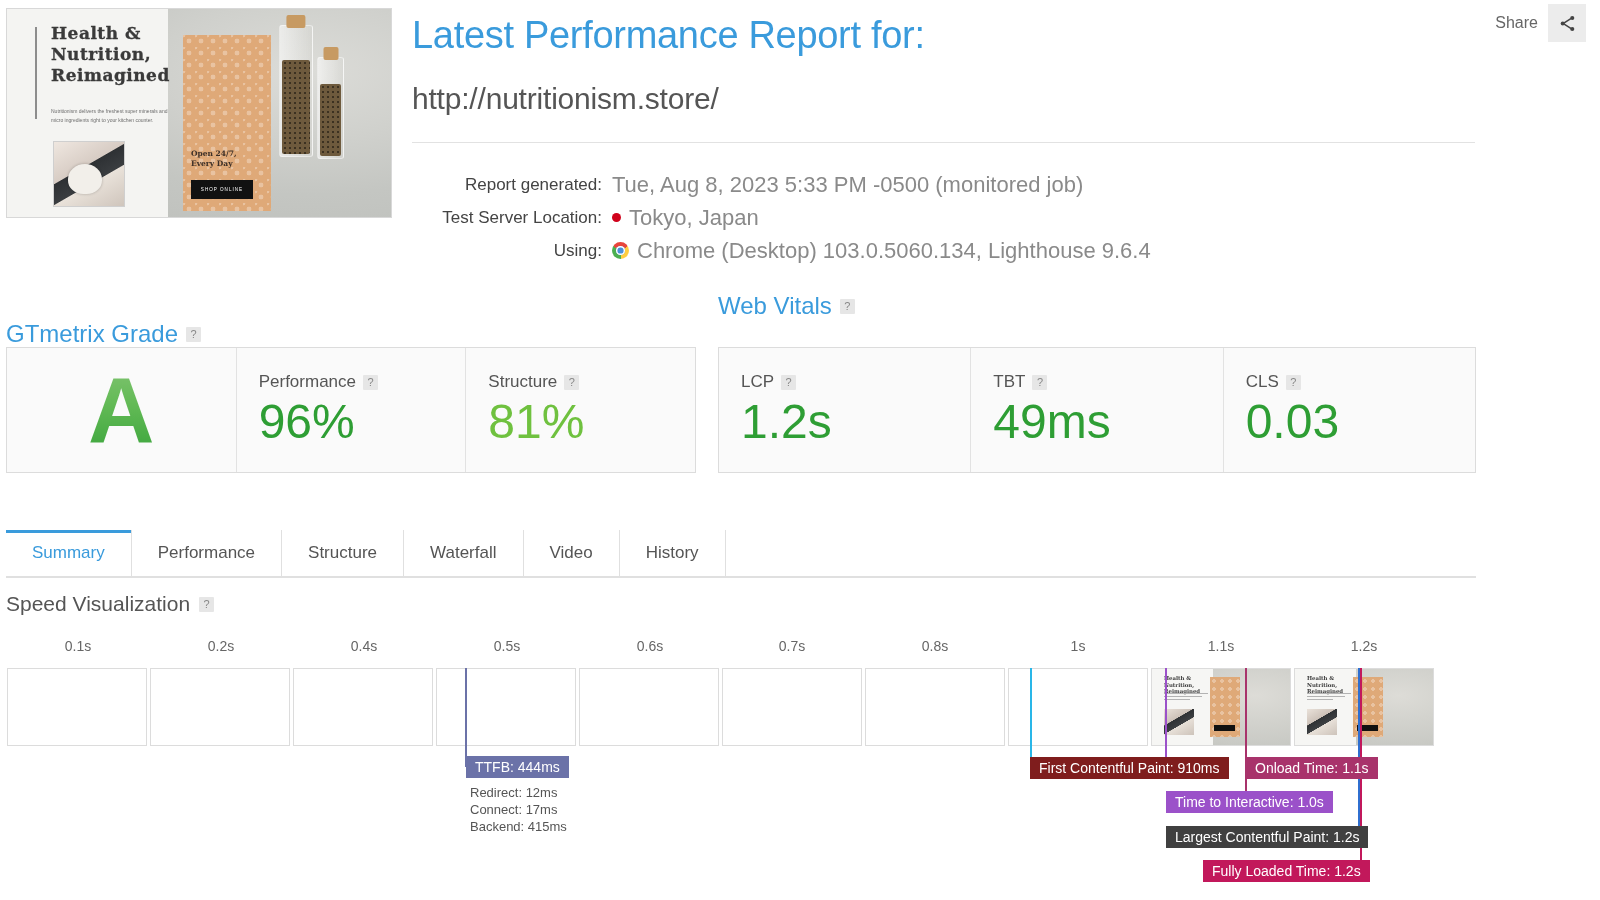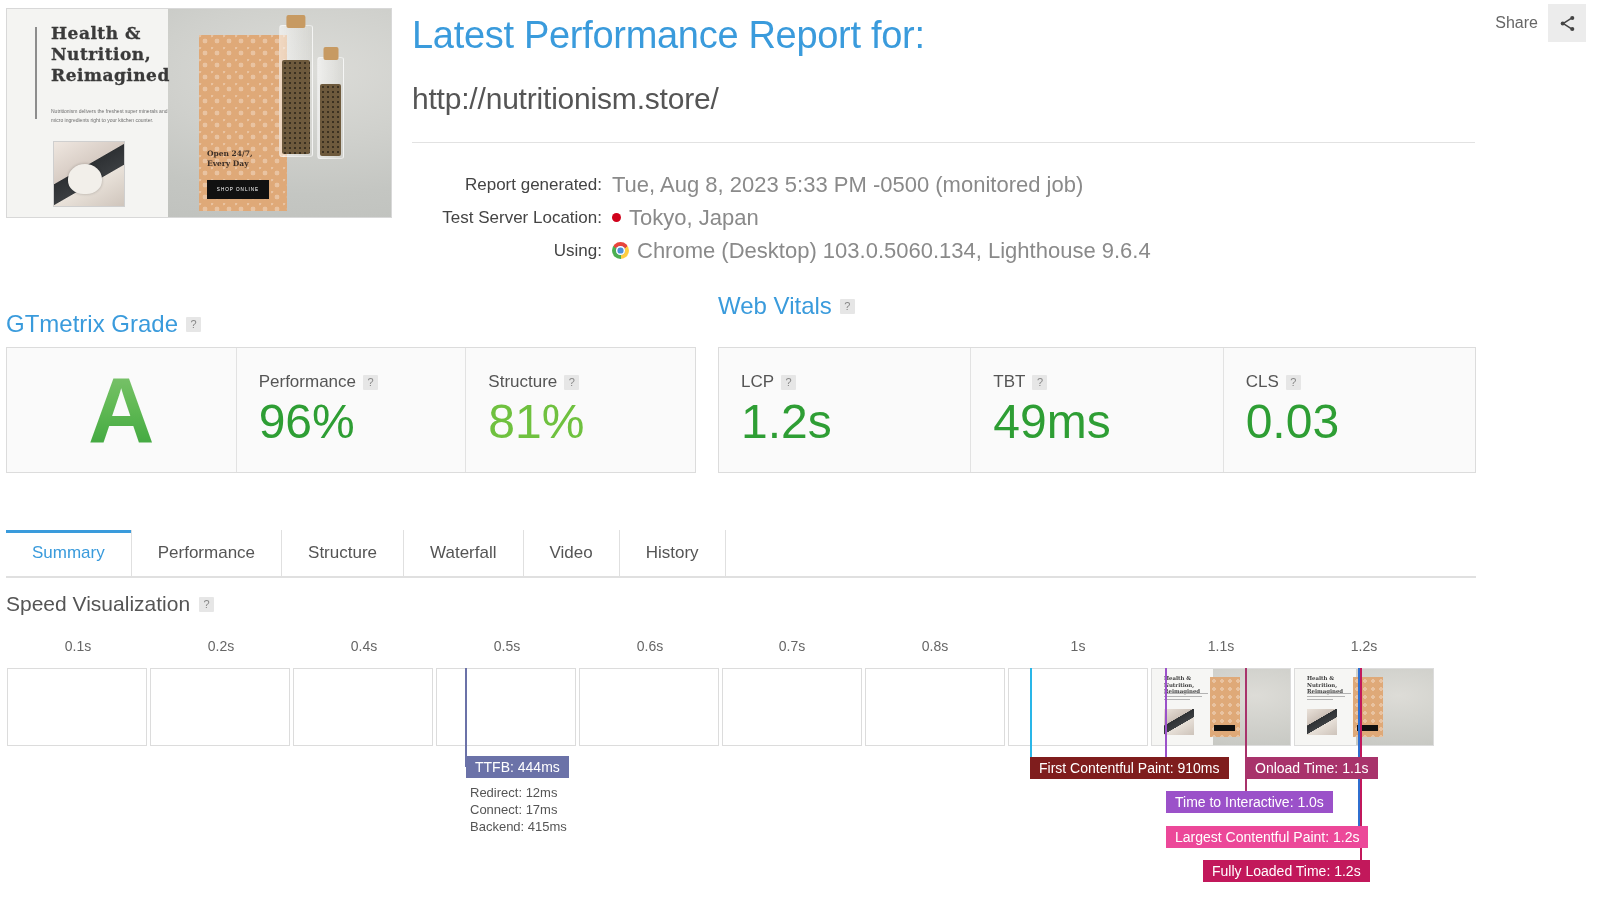--- a/index.html
+++ b/index.html
@@ -48,21 +48,20 @@
     content:""; position:absolute; left:14px; top:22px; width:34px; height:30px;
     border-radius:50% 50% 45% 45%; background:#f2efea; box-shadow:0 0 3px rgba(0,0,0,.25);
   }
   .hero-panel {
     position:absolute; left:176px; top:26px; width:88px; height:176px;
     background:#dfa978;
     background-image:
       radial-gradient(circle at 6px 6px, rgba(255,255,255,.30) 2.4px, transparent 2.6px),
       radial-gradient(circle at 0px 0px, rgba(255,255,255,.30) 2.4px, transparent 2.6px);
     background-size:12px 12px, 12px 12px;
-    margin-left:16px;
   }
   .hero-panel-text {
     position:absolute; left:8px; bottom:42px; width:70px;
     font-family:"DejaVu Serif", serif; font-weight:700; font-size:7.5px; line-height:10px; color:#3d3028;
   }
   .hero-cta {
     position:absolute; left:8px; bottom:12px; width:62px; height:19px;
     background:#111; color:#fff; font-size:4.6px; letter-spacing:1px;
     display:flex; align-items:center; justify-content:center;
   }
@@ -227,21 +226,21 @@
         <circle cx="18" cy="5" r="2.6" fill="#444" stroke="none"></circle>
         <circle cx="6" cy="12" r="2.6" fill="#444" stroke="none"></circle>
         <circle cx="18" cy="19" r="2.6" fill="#444" stroke="none"></circle>
         <line x1="8.3" y1="10.8" x2="15.7" y2="6.2"></line>
         <line x1="8.3" y1="13.2" x2="15.7" y2="17.8"></line>
       </svg>
     </span>
   </div>
 </div>
 
-<div class="panel-head" style="left:6px; top:310px;align-items:center;">
+<div class="panel-head" style="left:6px; top:320px;align-items:center;">
   <span>GTmetrix Grade</span>
   <span class="q-mark">?</span>
 </div>
 <div class="score-box" style="left:6px; top:347px; width:690px; height:126px;">
   <div class="score-cell" style="width:230px;">
     <div id="grade-letter">A</div>
   </div>
   <div class="score-cell" style="width:230px;">
     <div class="cell-label">
       <span>Performance</span>
@@ -374,20 +373,20 @@
     <div style="position: absolute; left: 465px; top: 746px; width: 2px; height: 21px; background: rgb(107, 114, 168);"></div>
     <div style="position: absolute; left: 1030px; top: 746px; width: 2px; height: 22px; background: rgb(41, 182, 232);"></div>
     <div style="position: absolute; left: 1165px; top: 746px; width: 2px; height: 22px; background: rgb(155, 81, 201);"></div>
     <div style="position: absolute; left: 1245px; top: 746px; width: 2px; height: 56px; background: rgb(168, 51, 107);"></div>
     <div style="position: absolute; left: 1358px; top: 746px; width: 2px; height: 91px; background: rgb(47, 111, 208);"></div>
     <div style="position: absolute; left: 1360px; top: 746px; width: 2px; height: 125px; background: rgb(194, 24, 91);"></div>
     <div class="badge" style="left: 466px; top: 756px; background: rgb(107, 114, 168);">TTFB: 444ms</div>
     <div class="badge" style="left: 1030px; top: 757px; background: #7f1d1d;">First Contentful Paint: 910ms</div>
     <div class="badge" style="left: 1246px; top: 757px; background: rgb(168, 51, 107);">Onload Time: 1.1s</div>
     <div class="badge" style="left: 1166px; top: 791px; background: rgb(155, 81, 201);">Time to Interactive: 1.0s</div>
-    <div class="badge" style="left: 1166px; top: 826px; background: #ec4899;">Largest Contentful Paint: 1.2s</div>
+    <div class="badge" style="left: 1166px; top: 826px; background: #404040;">Largest Contentful Paint: 1.2s</div>
     <div class="badge" style="left: 1203px; top: 860px; background: rgb(194, 24, 91);">Fully Loaded Time: 1.2s</div>
     <div class="sublabels" style="left: 470px; top: 784px;">
       <div>Redirect: 12ms</div>
       <div>Connect: 17ms</div>
       <div>Backend: 415ms</div>
     </div>
   </div>
 
 </body></html>

